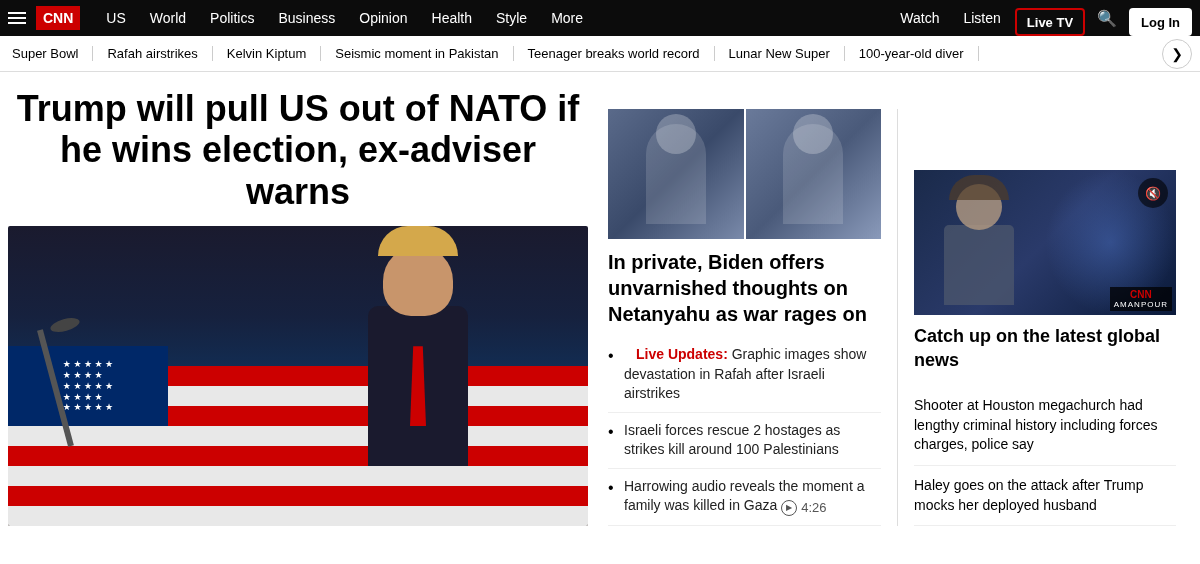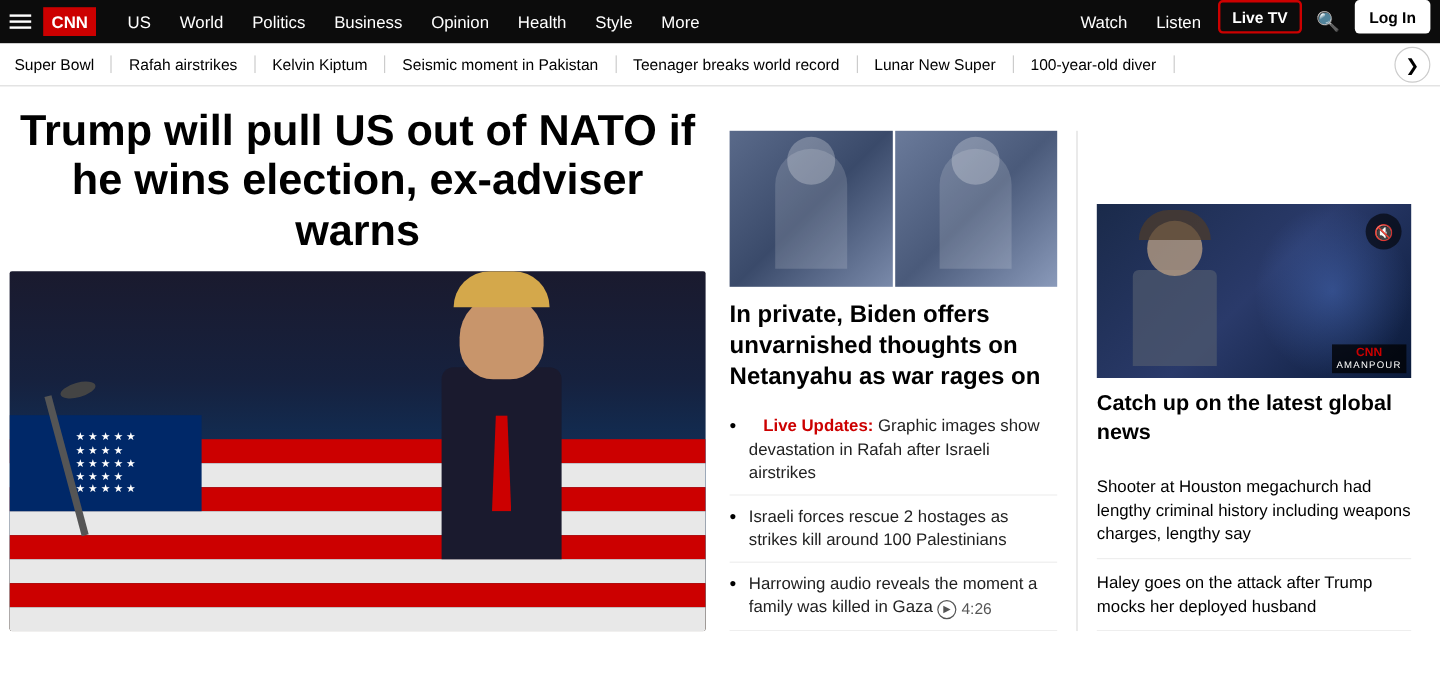--- a/index.html
+++ b/index.html
@@ -44,21 +44,21 @@
       text-decoration: none;
       font-size: 14px;
       padding: 0 12px;
       height: 36px;
       display: flex;
       align-items: center;
       cursor: pointer;
     }
     .nav-right {
       display: flex;
-      align-items: flex-start;
+      align-items: flex-end;
       gap: 4px;
     }
     .nav-right-link {
       color: #fff;
       font-size: 14px;
       padding: 0 10px;
       cursor: pointer;
       height: 36px;
       display: flex;
       align-items: center;
@@ -456,17 +456,17 @@
         <div style="position:absolute;bottom:75px;left:22px;width:46px;height:46px;background:rgba(180,155,130,0.8);border-radius:50%;"></div>
         <div style="position:absolute;bottom:105px;left:15px;width:60px;height:25px;background:rgba(80,60,40,0.7);border-radius:30px 30px 0 0;"></div>
       </div>
       <div class="mute-icon">🔇</div>
       <div style="position:absolute;bottom:4px;right:4px;background:rgba(0,0,0,0.75);display:flex;flex-direction:column;align-items:center;padding:2px 4px;">
         <span style="color:#cc0000;font-weight:900;font-size:10px;">CNN</span>
         <span style="color:#fff;font-size:8px;letter-spacing:1px;">AMANPOUR</span>
       </div>
     </div>
     <h2 class="right-headline">Catch up on the latest global news</h2>
-    <div class="right-story">Shooter at Houston megachurch had lengthy criminal history including weapons charges, lengthy say</div>
+    <div class="right-story">Shooter at Houston megachurch had lengthy criminal history including forces charges, police say</div>
     <div class="right-story">Haley goes on the attack after Trump mocks her deployed husband</div>
   </div>
 
 </div>
 
 </body></html>

